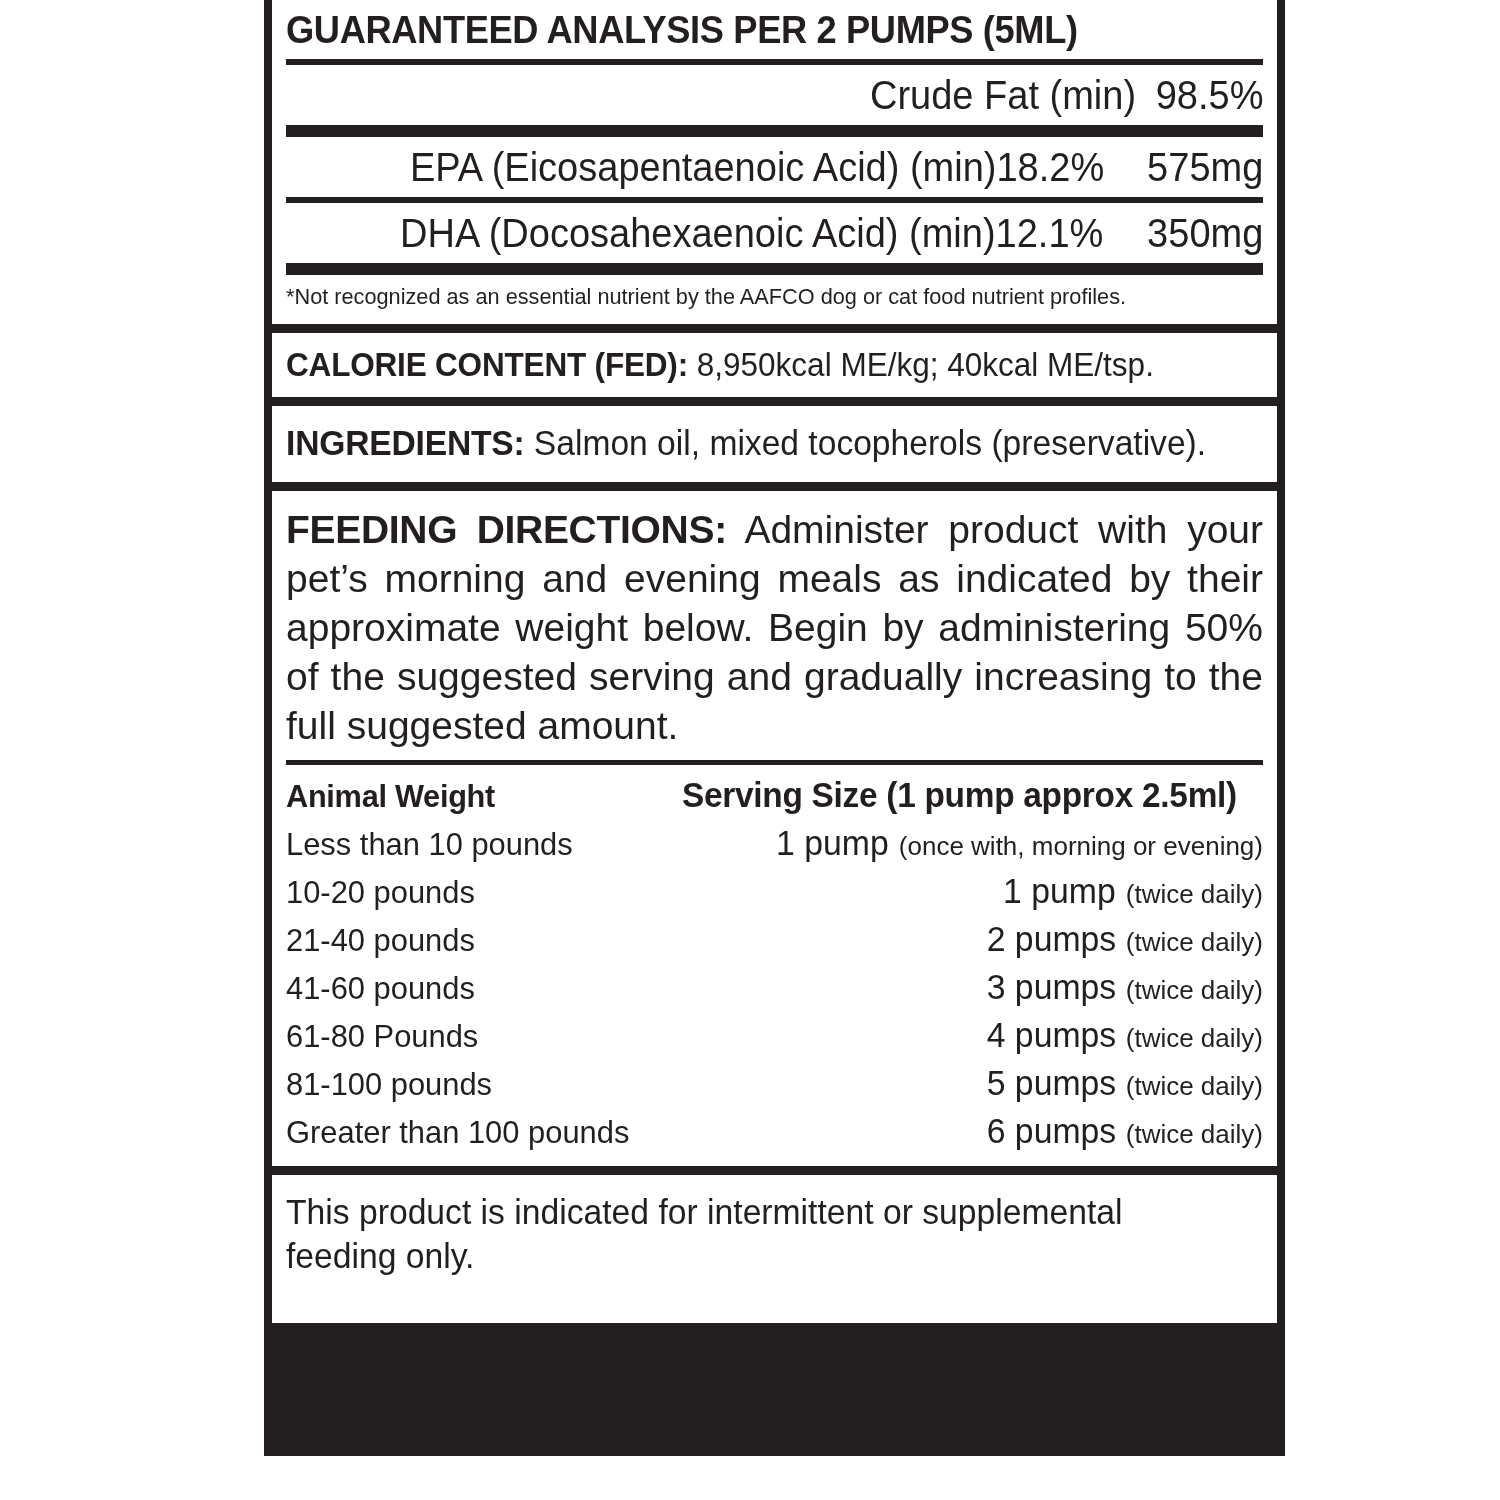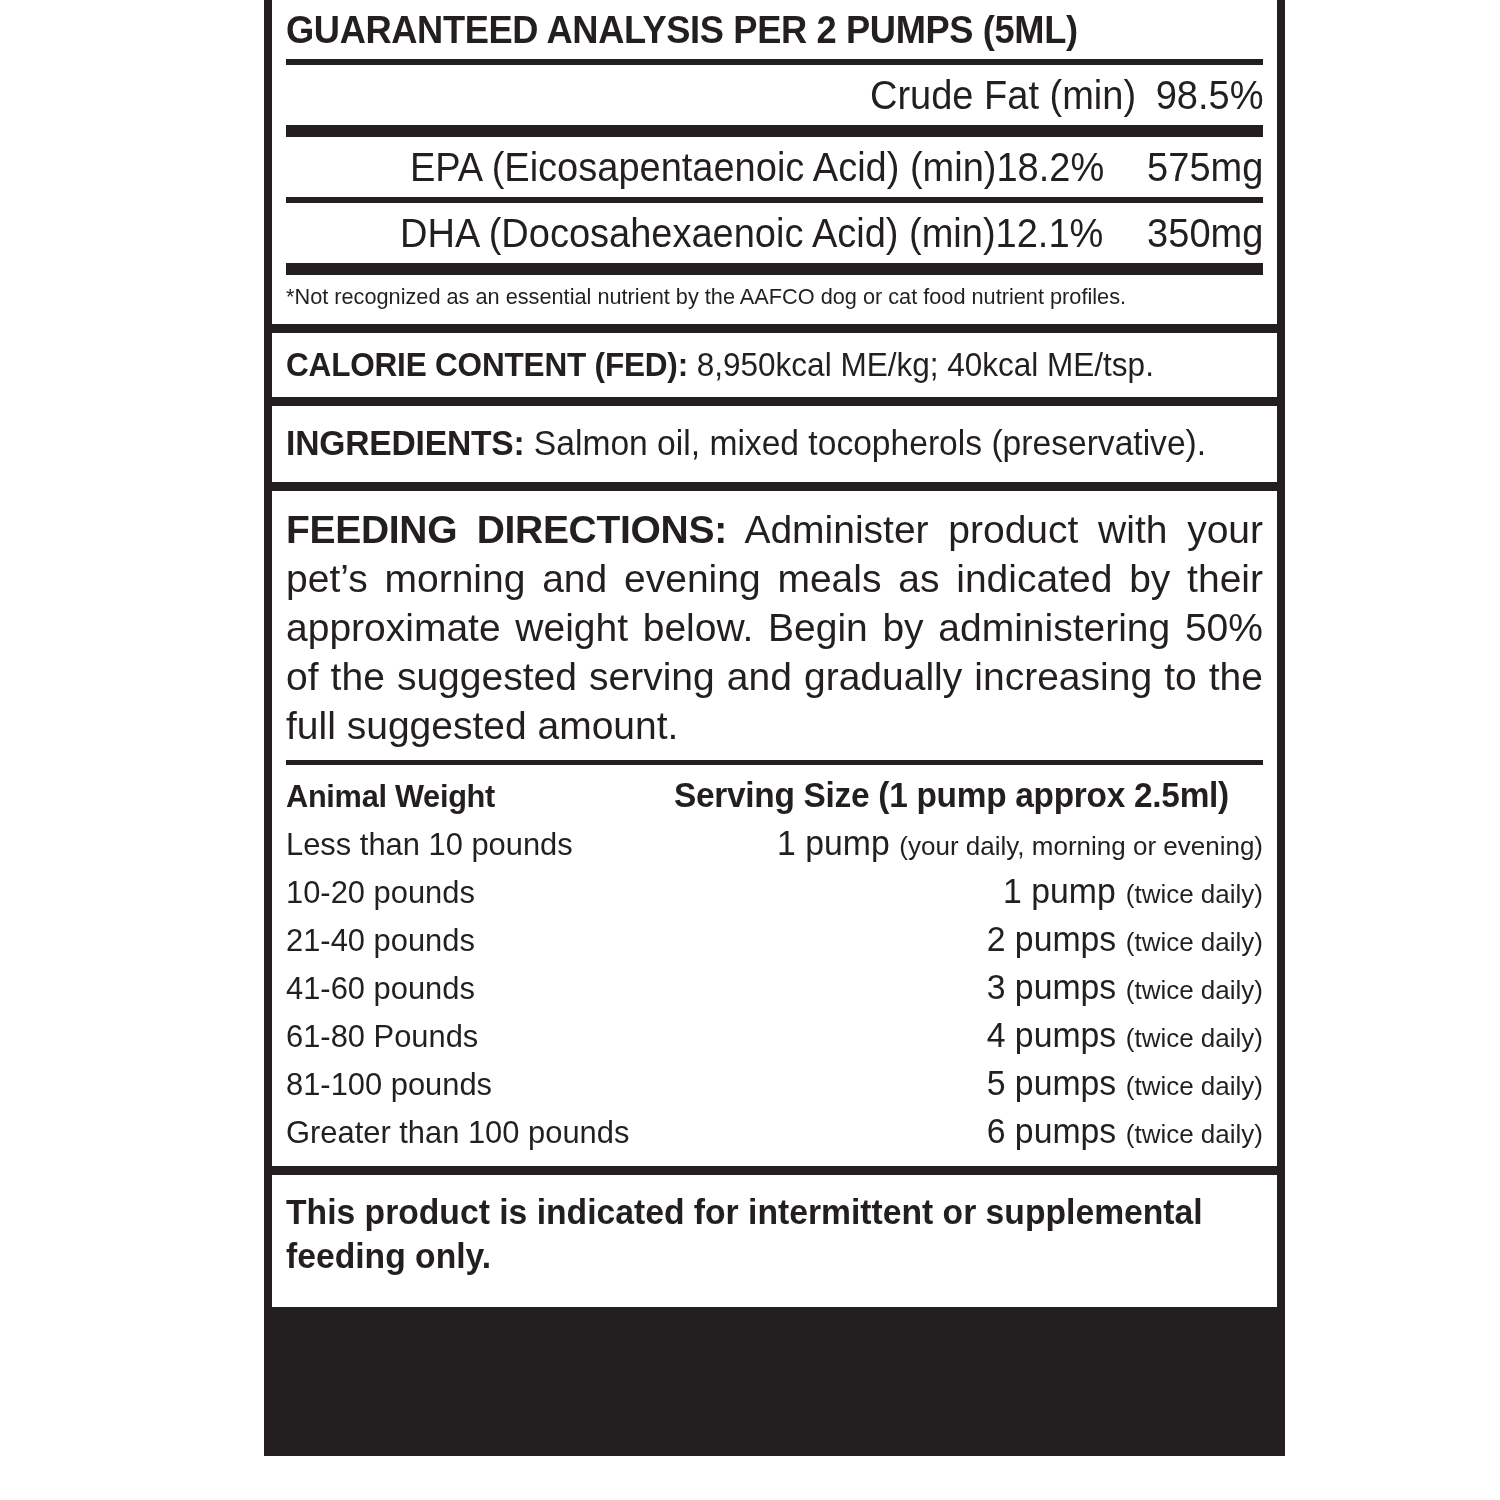--- a/index.html
+++ b/index.html
@@ -133,36 +133,35 @@
   }
   .feed-table td {
     padding: 0;
     vertical-align: baseline;
     white-space: nowrap;
   }
   .feed-table .c-left  { text-align: left;  font-size: 32px; line-height: 1.375; }
   .feed-table .c-right { text-align: right; font-size: 35px; line-height: 1.375; }
 
   .feed-table thead td { font-weight: bold; letter-spacing: -0.3px; }
-  .feed-table thead .c-right { text-align: center; padding-left: 14px; }
+  .feed-table thead .c-right { text-align: right; padding-left: 14px; }
 
   .hdr-l { display: inline-block; transform: scaleX(0.96); transform-origin: left center; }
   .hdr-r { display: inline-block; transform: scaleX(0.955); transform-origin: left center; }
   .cell-l { display: inline-block; transform: scaleX(0.965); transform-origin: left center; }
   .cell-r { display: inline-block; transform: scaleX(0.965); transform-origin: right center; }
 
   .freq { font-size: 26px; }
 
   
   #fin-box {
     padding-top: 15px;
-    padding-bottom: 28px;
+    padding-bottom: 44px;
     font-size: 35px;
     line-height: 1.28;
-    font-weight: bold;
   }
   #fin-box .inner {
     transform: scaleX(0.962);
     transform-origin: left top;
   }
 </style>
 </head>
 <body>
 
 <div id="label">
@@ -228,21 +227,21 @@
           </td>
         </tr>
       </thead>
       <tbody>
         <tr>
           <td class="c-left">
             <span class="cell-l">Less than 10 pounds</span>
           </td>
           <td class="c-right">
             <span class="cell-r">1 pump</span>
-            <span class="freq">(your daily, morning or evening)</span>
+            <span class="freq">(once with, morning or evening)</span>
           </td>
         </tr>
         <tr>
           <td class="c-left">
             <span class="cell-l">10-20 pounds</span>
           </td>
           <td class="c-right">
             <span class="cell-r">1 pump</span>
             <span class="freq">(twice daily)</span>
           </td>

